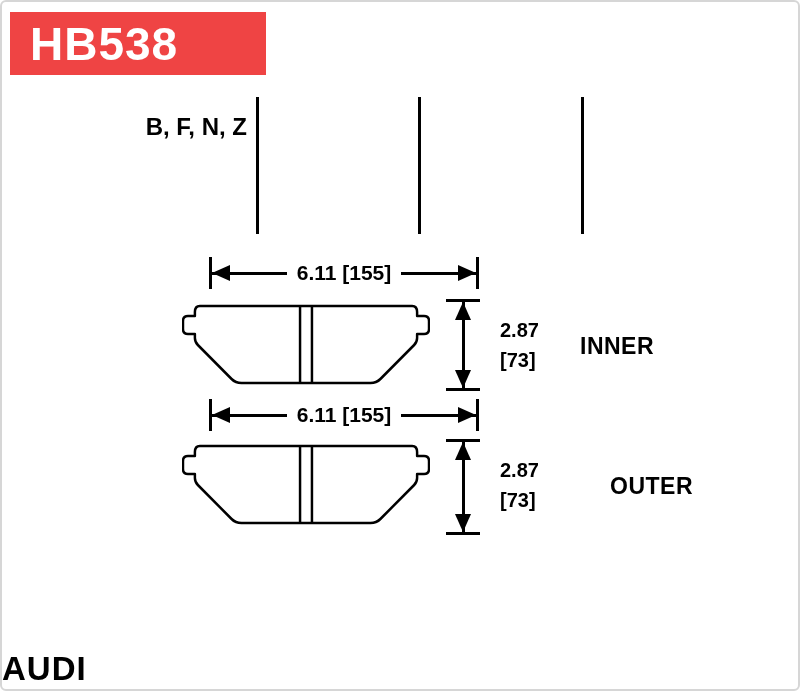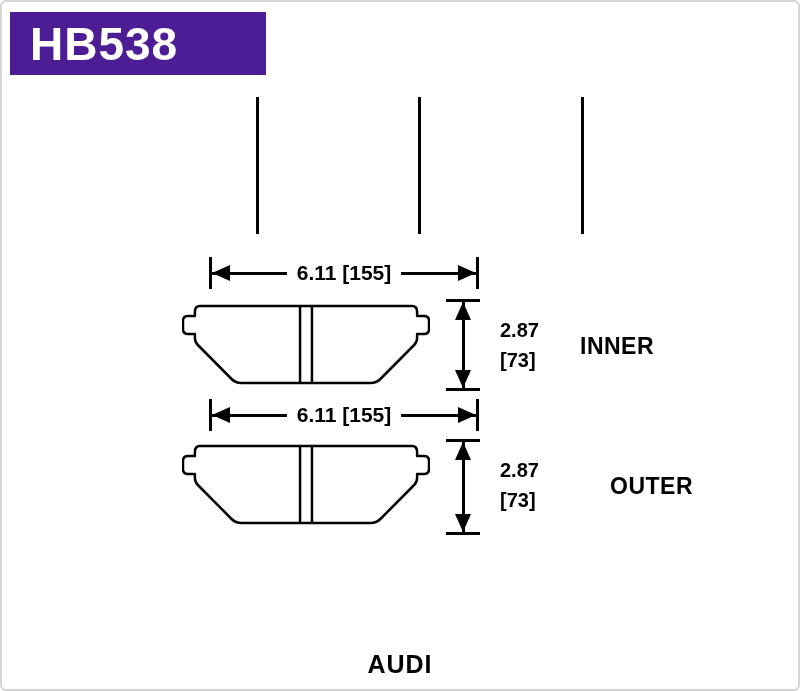--- a/index.html
+++ b/index.html
@@ -4,21 +4,21 @@
 <style>
   * { margin:0; padding:0; box-sizing:border-box; }
   html,body { background:#ffffff; }
   .sheet {
     position:relative; width:800px; height:691px; background:#ffffff;
     border:2px solid #d6d6d6; border-radius:6px; overflow:hidden;
     font-family:"Liberation Sans", sans-serif; color:#000;
   }
   .banner {
     position:absolute; left:8px; top:10px; width:256px; height:63px;
-    background:#4c1d95; color:#fff; display:flex; align-items:center; padding-left:20px;
+    background:#ef4444; color:#fff; display:flex; align-items:center; padding-left:20px;
   }
   .banner span { font-size:46px; font-weight:700; line-height:1; letter-spacing:1px; }
 
   .spec { position:absolute; font-size:24px; font-weight:700; white-space:nowrap; }
   .compounds { left:95px; top:111px; width:150px; text-align:right; }
   .fmsi { left:266px; top:111px; }
   .thickness { left:586px; top:111px; }
 
   .vline { position:absolute; top:95px; height:137px; width:3px; background:#000; }
   .v1 { left:254px; } .v2 { left:416px; } .v3 { left:579px; }
@@ -60,32 +60,33 @@
   }
 
   .dimtext2 { position:absolute; font-size:20px; font-weight:700; line-height:30px; }
   .t1 { left:498px; top:313px; }
   .t2 { left:498px; top:453px; }
 
   .padlabel { position:absolute; font-size:23px; font-weight:700; letter-spacing:0.5px; }
   .l1 { left:578px; top:331px; }
   .l2 { left:608px; top:471px; }
 
-  .make { position:absolute; left:0; top:648px; width:100%; text-align:center;
-          font-size:25px; font-weight:700; letter-spacing:1px; }
+  .make { position:absolute; left:0; top:648px; width:100%; text-align:left;
+          font-size:33px; font-weight:700; letter-spacing:1px; }
 </style>
 </head>
 <body>
 
 <div class="sheet">
 
   <div class="banner">
     <span>HB538</span>
   </div>
 
+  <div class="spec compounds">B, F, N, Z</div>
   <div class="vline v1"></div>
   <div class="vline v2"></div>
   <div class="vline v3"></div>
 
   <div class="hdim hdim1">
     <div class="tick"></div>
     <div class="hl left"></div>
     <span class="dimtext">6.11 [155]</span>
     <div class="hl right"></div>
     <div class="tick"></div>

